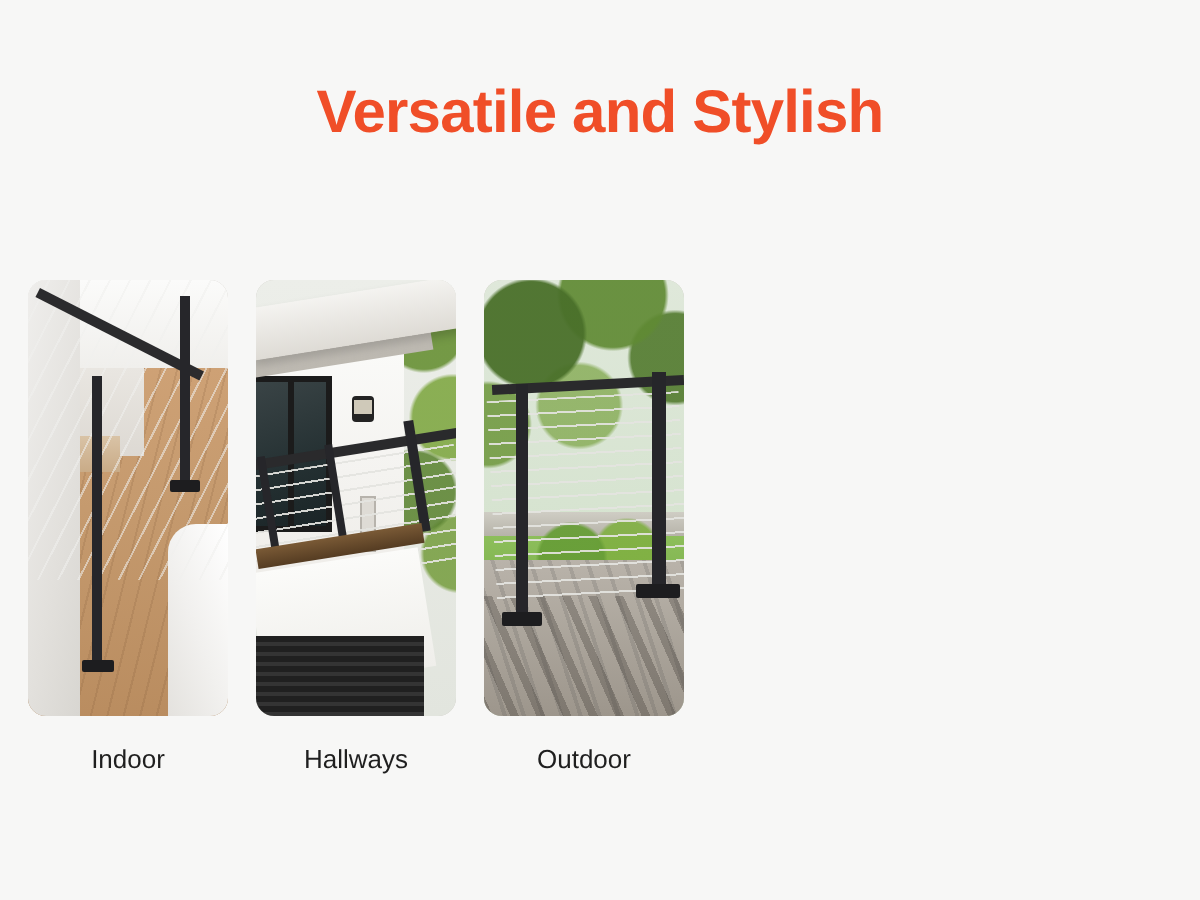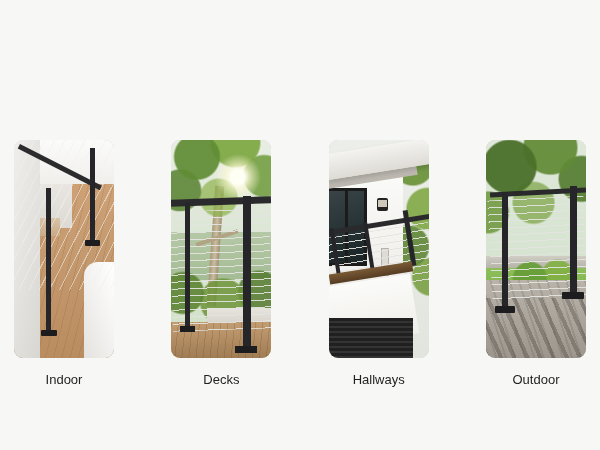--- a/index.html
+++ b/index.html
@@ -36,21 +36,20 @@
     font-family: "Liberation Sans", sans-serif;
   }
 
   .gallery {
     position: absolute;
     top: 140px;
     left: 14px;
     width: 572px;
     display: flex;
     gap: 14px;
-    justify-content: space-between;
   }
 
   .card {
     width: 100px;
     display: flex;
     flex-direction: column;
     align-items: center;
   }
 
   .thumb {
@@ -324,20 +323,21 @@
   .c5-post1 { left:16px; top:52px; width:6px; height:120px; }
   .c5-post1-base { left:9px; top:166px; width:20px; height:7px; background:#1d1d1f; border-radius:1px; }
   .c5-post2 { left:84px; top:46px; width:7px; height:112px; }
   .c5-post2-base { right:2px; top:152px; width:22px; height:7px; background:#1d1d1f; border-radius:1px; }
 </style>
 </head>
 <body>
 
 <div class="page">
 
+  <div class="heading">Versatile and Stylish</div>
 
   <div class="gallery">
 
     <div class="card">
       <div class="thumb">
         <div class="scene">
           <div class="layer c1-wall-top"></div>
           <div class="layer c1-floor"></div>
           <div class="layer c1-step"></div>
           <div class="layer c1-step2"></div>
@@ -348,42 +348,20 @@
           <div class="layer post c1-post-a"></div>
           <div class="layer c1-post-a-base"></div>
           <div class="layer post c1-post-b"></div>
           <div class="layer c1-post-b-base"></div>
         </div>
       </div>
       <div class="card-label">Indoor</div>
     </div>
 
 
-    <div class="card">
-      <div class="thumb">
-        <div class="scene">
-          <div class="layer c3-sky"></div>
-          <div class="layer c3-hills"></div>
-          <div class="layer c3-trunk"></div>
-          <div class="layer c3-branch"></div>
-          <div class="layer c3-canopy"></div>
-          <div class="layer c3-sun"></div>
-          <div class="layer c3-bush"></div>
-          <div class="layer c3-planter"></div>
-          <div class="layer c3-deck"></div>
-          <div class="cables c3-cables"></div>
-          <div class="layer toprail c3-toprail"></div>
-          <div class="layer post c3-post1"></div>
-          <div class="layer c3-post1-base"></div>
-          <div class="layer post c3-post2"></div>
-          <div class="layer c3-post2-base"></div>
-        </div>
-      </div>
-      <div class="card-label">Decks</div>
-    </div>
 
     <div class="card">
       <div class="thumb">
         <div class="scene">
           <div class="layer c4-sky"></div>
           <div class="layer c4-trees"></div>
           <div class="layer c4-wall"></div>
           <div class="layer c4-window"></div>
           <div class="layer c4-mullion"></div>
           <div class="layer c4-sconce"></div>

